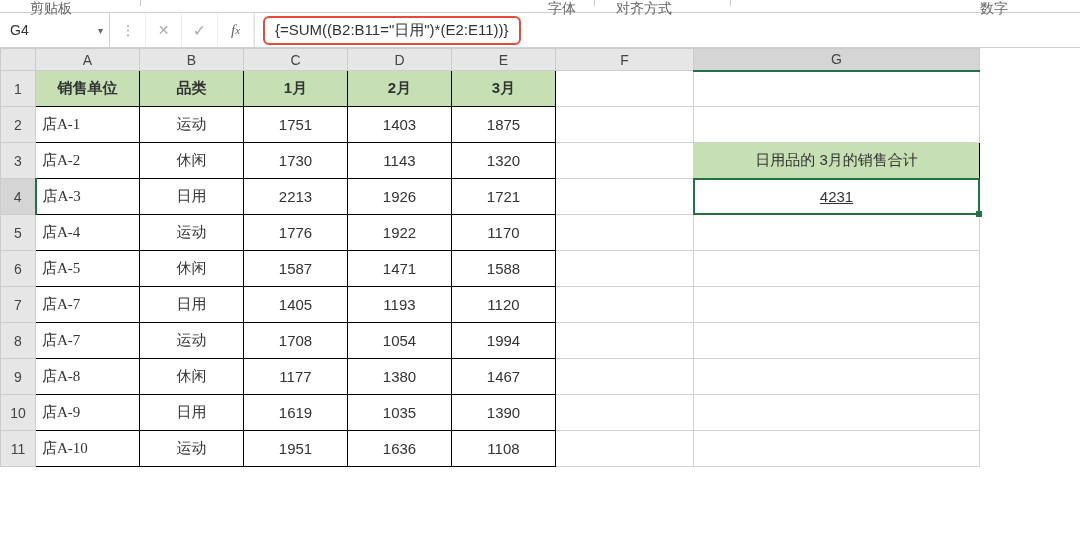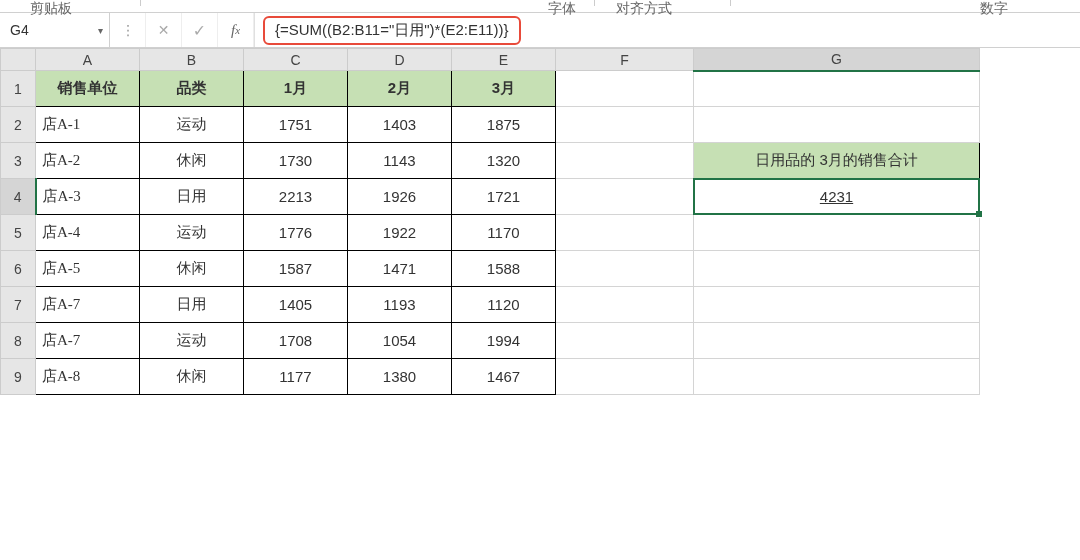--- a/index.html
+++ b/index.html
@@ -299,15 +299,35 @@
   <tr>
     <td class="row-head">9</td>
     <td class="cell tbl left">店A-8</td>
     <td class="cell tbl">休闲</td>
     <td class="cell tbl">1177</td>
     <td class="cell tbl">1380</td>
     <td class="cell tbl">1467</td>
     <td class="cell"></td>
     <td class="cell"></td>
   </tr>
+  <tr>
+    <td class="row-head">10</td>
+    <td class="cell tbl left">店A-9</td>
+    <td class="cell tbl">日用</td>
+    <td class="cell tbl">1619</td>
+    <td class="cell tbl">1035</td>
+    <td class="cell tbl">1390</td>
+    <td class="cell"></td>
+    <td class="cell"></td>
+  </tr>
+  <tr>
+    <td class="row-head">11</td>
+    <td class="cell tbl left">店A-10</td>
+    <td class="cell tbl">运动</td>
+    <td class="cell tbl">1951</td>
+    <td class="cell tbl">1636</td>
+    <td class="cell tbl">1108</td>
+    <td class="cell"></td>
+    <td class="cell"></td>
+  </tr>
 </tbody>
     </table>
 </div>
 
 </body></html>

